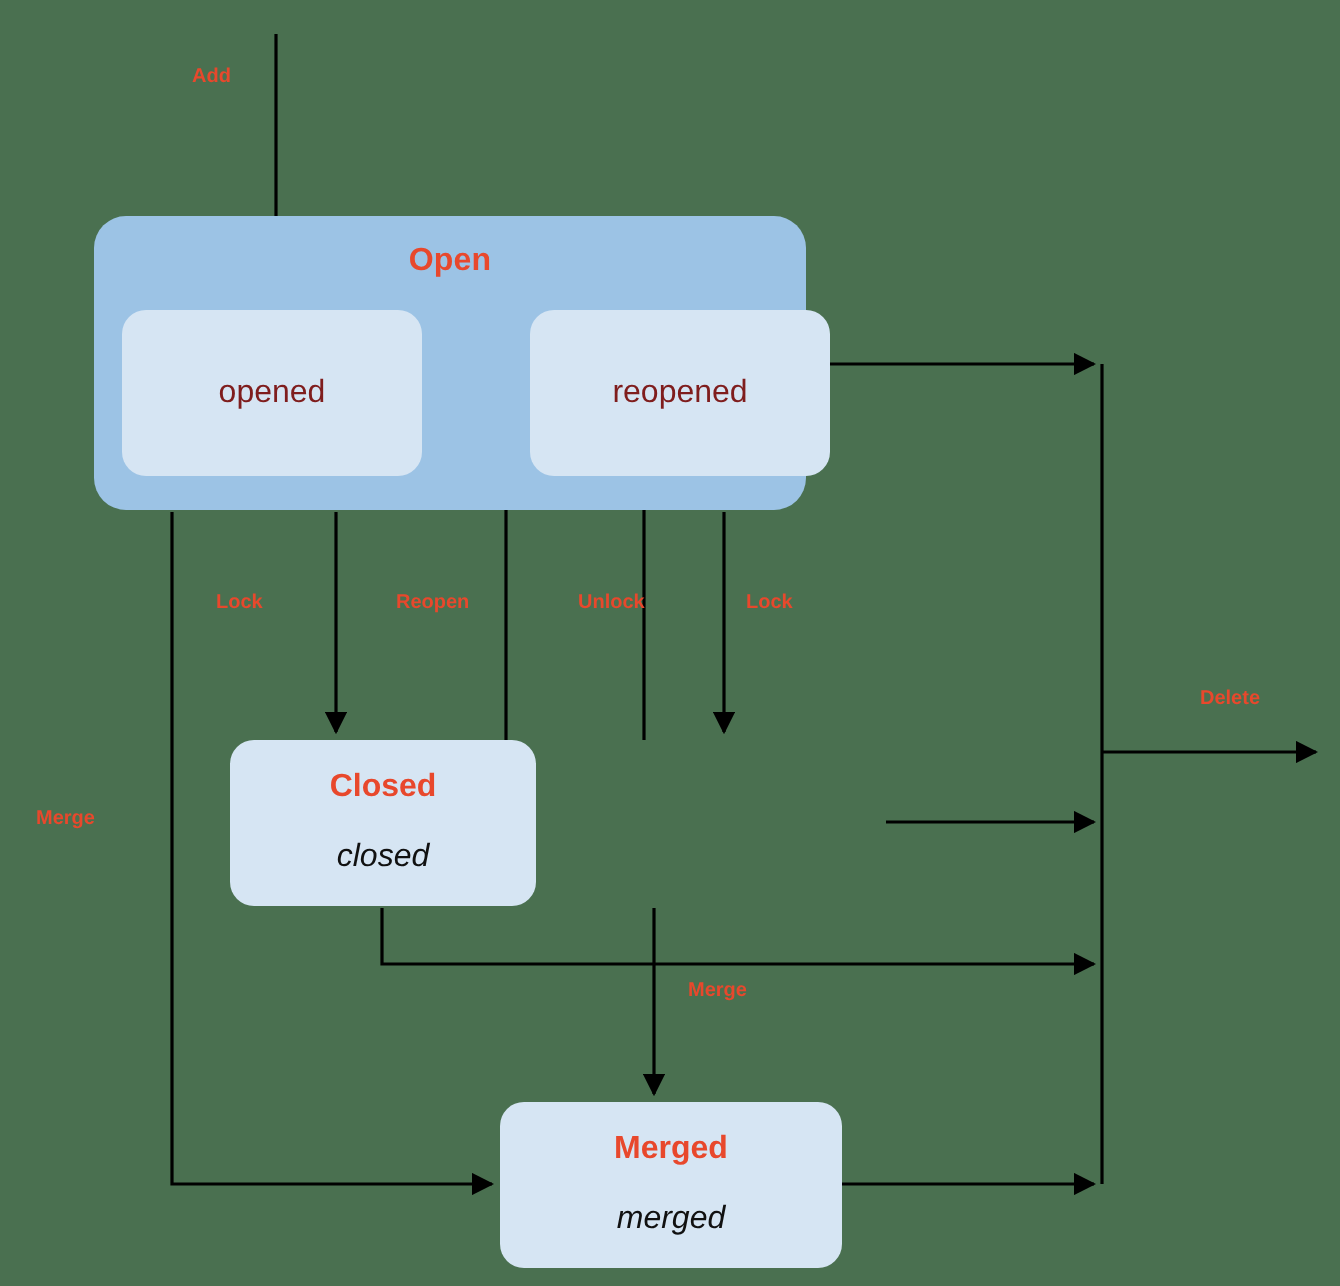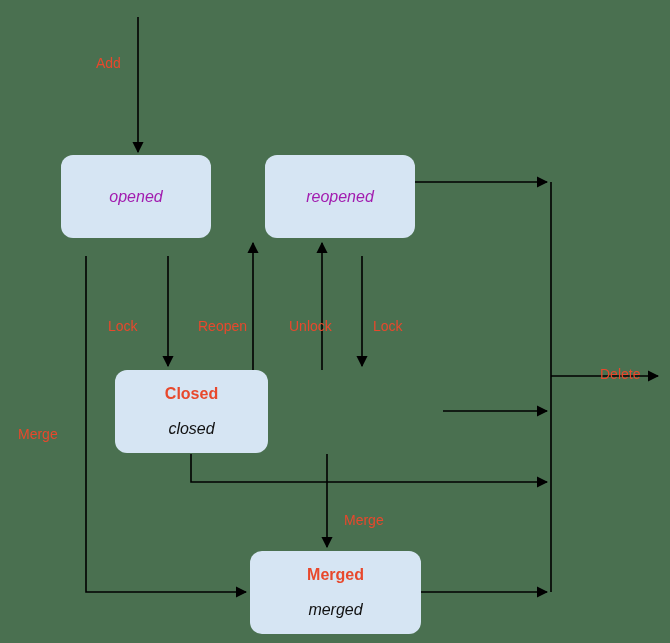--- a/index.html
+++ b/index.html
@@ -61,23 +61,22 @@
     height: 83px;
   }
   .substate-reopened {
     left: 233px;
     top: 155px;
     width: 150px;
     height: 83px;
     margin-left: 32px;
   }
   .substate-label {
-    font-style: italic;
     font-size: 16px;
-    color: #a21caf;
+    color: #7f1d1d;
   }
   .state-box {
     background: #d6e5f3;
     border-radius: 12px;
     gap: 17px;
   }
   .box-closed { left: 115px; top: 370px; width: 153px; height: 83px; }
   .box-locked { left: 290px; top: 370px; width: 153px; height: 83px; }
   .box-merged { left: 250px; top: 551px; width: 171px; height: 83px; }
   .state-title {
@@ -86,24 +85,23 @@
     font-weight: bold;
   }
   .state-sub {
     font-style: italic;
     font-size: 16px;
     color: #111111;
   }
   .edge-label {
     position: absolute;
     color: #e8482c;
-    font-size: 14px;
-    font-weight: normal;
+    font-size: 10px;
+    font-weight: bold;
     white-space: nowrap;
-    margin-top: 22px;
   }
   .lbl-add     { left: 96px;  top: 33px; }
   .lbl-close   { left: 108px; top: 296px; }
   .lbl-reopen  { left: 198px; top: 296px; }
   .lbl-unlock  { left: 289px; top: 296px; }
   .lbl-lock    { left: 373px; top: 296px; }
   .lbl-merge-l { left: 18px;  top: 404px; }
   .lbl-merge-c { left: 344px; top: 490px; }
   .lbl-delete  { left: 600px; top: 344px; text-align: center; }
 </style>
@@ -141,20 +139,23 @@
       <path d="M 443 411 L 547 411" marker-end="url(#arrow)"></path>
 
       <path d="M 405 592 L 547 592" marker-end="url(#arrow)"></path>
 
       <path d="M 551 182 L 551 592"></path>
 
       <path d="M 551 376 L 658 376" marker-end="url(#arrow)"></path>
     </g>
   </svg>
 
+  <div class="node group-open">
+    <span class="group-title">Open</span>
+  </div>
 
   <div class="substate substate-opened">
     <span class="substate-label">opened</span>
   </div>
   <div class="substate substate-reopened">
     <span class="substate-label">reopened</span>
   </div>
 
   <div class="node state-box box-closed">
     <span class="state-title">Closed</span>

